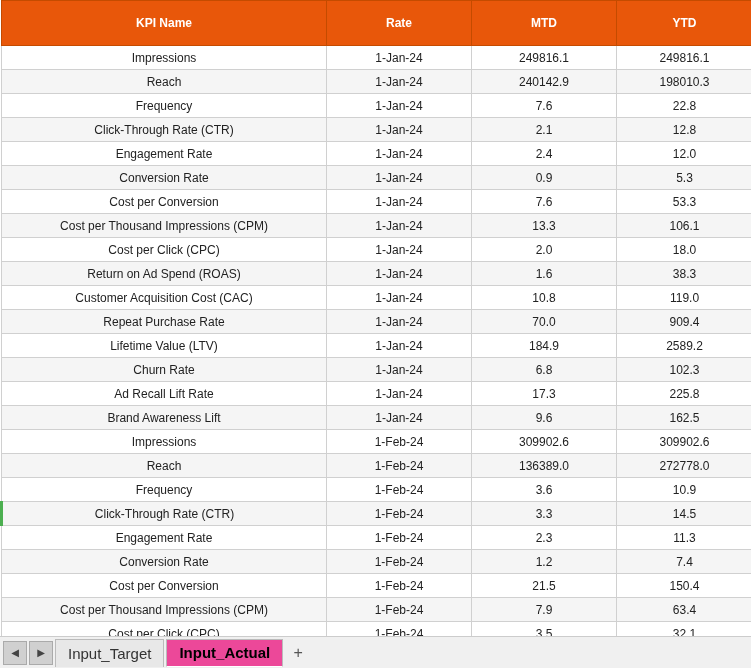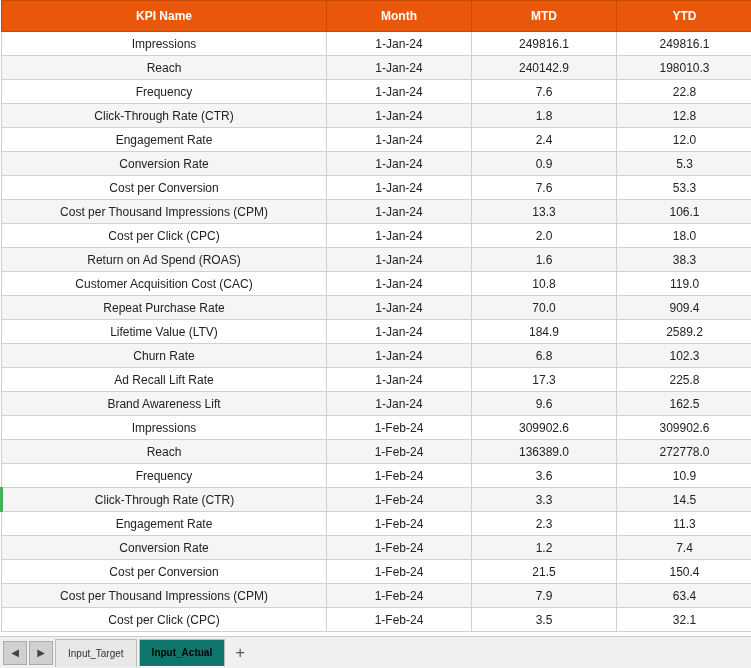--- a/index.html
+++ b/index.html
@@ -23,21 +23,21 @@
       table-layout: fixed;
     }
     col.col-kpi { width: 325px; }
     col.col-month { width: 145px; }
     col.col-mtd { width: 145px; }
     col.col-ytd { width: 136px; }
     thead tr th {
       background-color: #e8570a;
       color: #fff;
       font-weight: bold;
-      padding: 8px 6px;
+      padding: 15px 6px;
       border: 1px solid #c44b00;
       font-size: 12px;
       height: 22px;
     }
     tbody tr td {
       border: 1px solid #d0d0d0;
       padding: 3px 6px;
       text-align: center;
       height: 24px;
       font-size: 12px;
@@ -75,26 +75,26 @@
     }
     .tab {
       height: 28px;
       padding: 0 12px;
       display: flex;
       align-items: center;
       border: 1px solid #bbb;
       border-bottom: none;
       background: #e8e8e8;
       cursor: pointer;
-      font-size: 10px;
+      font-size: 15px;
       color: #333;
       margin: 0 1px;
     }
     .tab.active {
-      background: #0f766e;
+      background: #ec4899;
       border-bottom: 1px solid #fff;
       font-weight: bold;
       color: #000;
     }
     .tab-add {
       width: 24px;
       height: 24px;
       display: flex;
       align-items: center;
       justify-content: center;
@@ -115,21 +115,21 @@
   <table>
     <colgroup>
       <col class="col-kpi">
       <col class="col-month">
       <col class="col-mtd">
       <col class="col-ytd">
     </colgroup>
     <thead>
       <tr>
         <th>KPI Name</th>
-        <th>Month</th>
+        <th>Rate</th>
         <th>MTD</th>
         <th>YTD</th>
       </tr>
     </thead>
     <tbody id="table-body">
     <tr>
           <td>Impressions</td>
           <td>1-Jan-24</td>
           <td>249816.1</td>
           <td>249816.1</td>
@@ -142,21 +142,21 @@
         </tr>
         <tr>
           <td>Frequency</td>
           <td>1-Jan-24</td>
           <td>7.6</td>
           <td>22.8</td>
         </tr>
         <tr>
           <td>Click-Through Rate (CTR)</td>
           <td>1-Jan-24</td>
-          <td>1.8</td>
+          <td>2.1</td>
           <td>12.8</td>
         </tr>
         <tr>
           <td>Engagement Rate</td>
           <td>1-Jan-24</td>
           <td>2.4</td>
           <td>12.0</td>
         </tr>
         <tr>
           <td>Conversion Rate</td>

